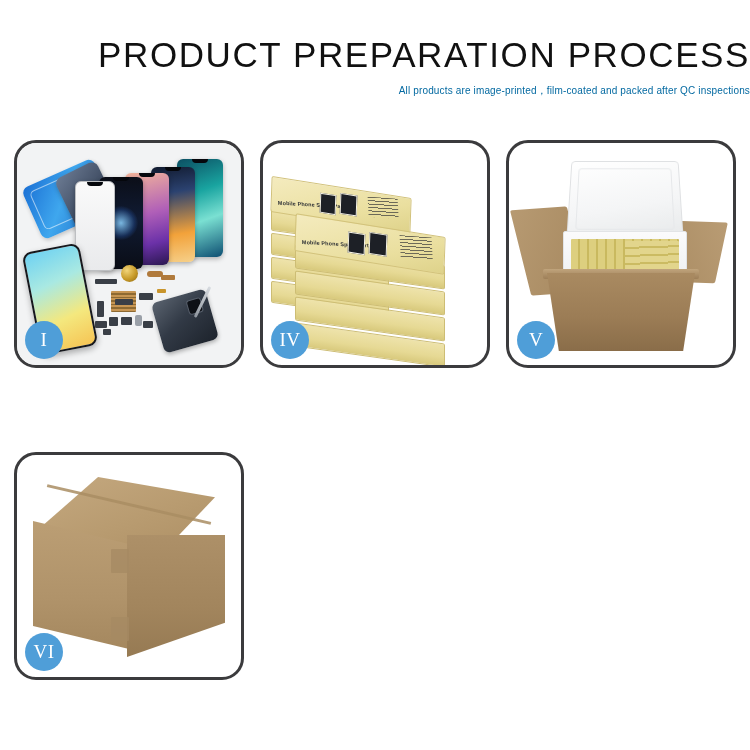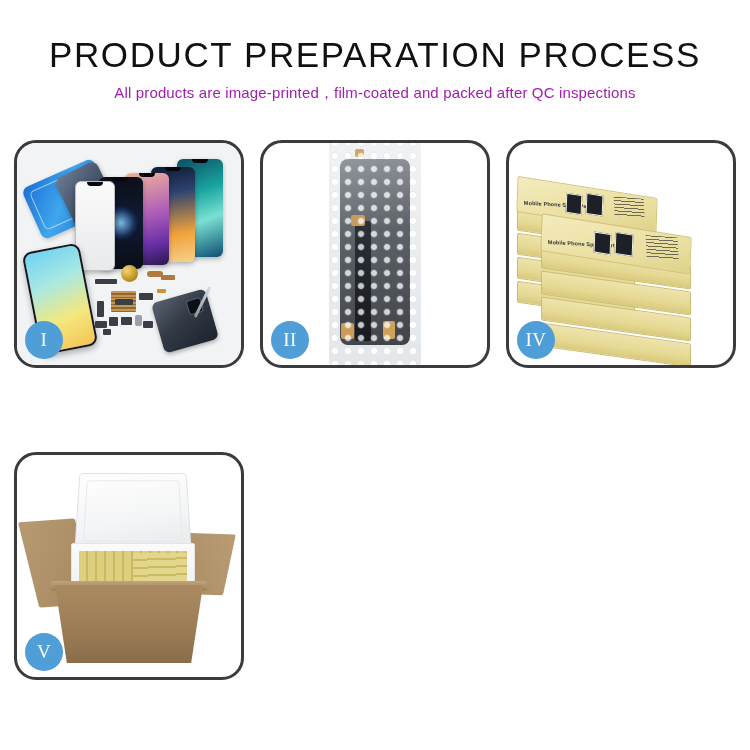--- a/index.html
+++ b/index.html
@@ -13,39 +13,39 @@
   }
 
   .page {
     position: relative;
     width: 750px;
     height: 750px;
     background: #ffffff;
   }
 
   
-  .header { text-align: center; padding-top: 37px; }
+  .header { text-align: right; padding-top: 37px; }
 
   .main-title {
     font-family: "Liberation Sans", sans-serif;
     font-size: 35px;
     font-weight: 400;
     letter-spacing: 1.6px;
     color: #111111;
     line-height: 1.05;
     white-space: nowrap;
   }
 
   .sub-title {
     margin-top: 10px;
     font-family: "Liberation Sans", sans-serif;
-    font-size: 15px;
+    font-size: 10px;
     font-weight: 400;
     letter-spacing: 0.15px;
-    color: #a21caf;
+    color: #0369a1;
     white-space: nowrap;
   }
 
   
   .grid {
     position: absolute;
     left: 14px;
     top: 140px;
     width: 722px;
     display: grid;
@@ -407,34 +407,20 @@
           <span class="prt" style="left:8px;  top:64px; width:8px;  height:6px;"></span>
           <span class="prt silver" style="left:96px; top:64px; width:6px; height:6px; border-radius:50%;"></span>
           <span class="prt silver" style="left:104px;top:70px; width:5px; height:5px; border-radius:50%;"></span>
           <div class="back-shell"></div>
           <div class="tweezer"></div>
         </div>
       </div>
       <div class="badge">I</div>
     </div>
 
-    <div class="panel">
-      <div class="photo">
-        <div class="bubble-pack">
-          <div class="screen-inside"></div>
-          <div class="flex-strip"></div>
-          <span class="tape-a"></span>
-          <span class="tape-b"></span>
-          <span class="tape-c"></span>
-          <span class="tape-d"></span>
-          <div class="bubble-overlay"></div>
-        </div>
-      </div>
-      <div class="badge">II</div>
-    </div>
 
 
     <div class="panel">
       <div class="photo">
         <div class="stack">
 
           <div class="sbox" style="left:2px;  top:52px;  width:118px; height:22px; transform:skewY(8deg);"></div>
           <div class="sbox" style="left:2px;  top:76px;  width:118px; height:22px; transform:skewY(8deg);"></div>
           <div class="sbox" style="left:2px;  top:100px; width:118px; height:22px; transform:skewY(8deg);"></div>
           <div class="sbox" style="left:2px;  top:124px; width:118px; height:22px; transform:skewY(8deg);"></div>
@@ -471,15 +457,28 @@
           <div class="foam-box"></div>
           <div class="yellow-items"></div>
           <div class="yellow-items2"></div>
           <div class="carton-rim"></div>
           <div class="carton-body"></div>
         </div>
       </div>
       <div class="badge">V</div>
     </div>
 
+    <div class="panel">
+      <div class="photo">
+        <div class="vi-wrap">
+          <div class="c-top"></div>
+          <div class="c-front-l"></div>
+          <div class="c-front-r"></div>
+          <div class="c-seam"></div>
+          <span class="c-tab" style="left:78px; top:72px;"></span>
+          <span class="c-tab" style="left:78px; top:140px;"></span>
+        </div>
+      </div>
+      <div class="badge">VI</div>
+    </div>
 
   </div>
 </div>
 
 </body></html>

